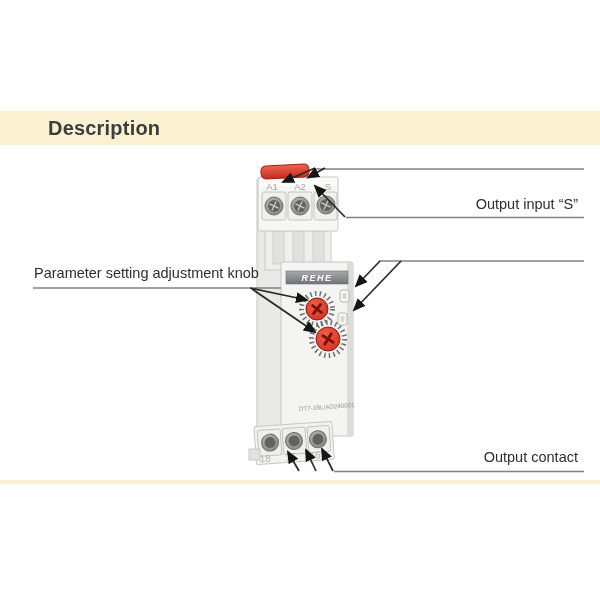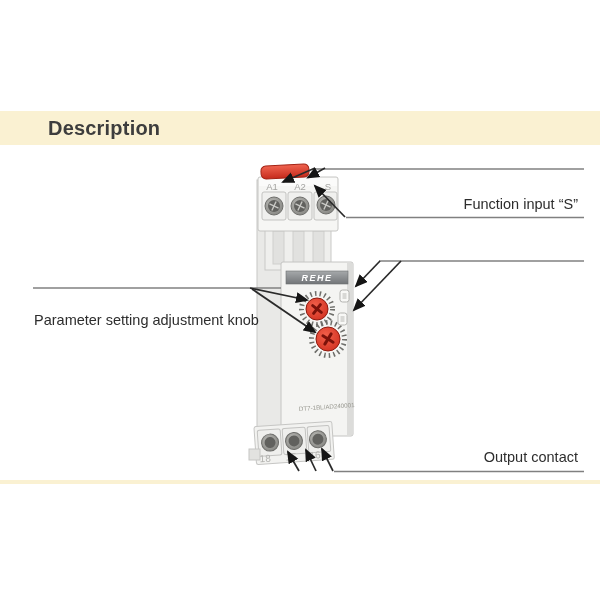--- a/index.html
+++ b/index.html
@@ -18,21 +18,21 @@
     position:absolute;left:0;top:480px;width:600px;height:4px;background:#FAF1D2;
   }
   .label{
     position:absolute;font-size:14.5px;color:#2d2d2d;white-space:nowrap;
   }
   .label.right{right:22px;text-align:right;}
   #lbl-supply{top:150px;}
   #lbl-control{top:196px;}
   #lbl-function{top:240px;}
   #lbl-output{top:449px;}
-  #lbl-param{left:34px;top:265px;margin-top:47px;}
+  #lbl-param{left:34px;top:265px;}
   svg{position:absolute;left:0;top:0;}
   svg text{font-family:"Liberation Sans", sans-serif;}
 </style>
 </head>
 <body>
 
 <div id="canvas">
 
   <svg width="600" height="600" viewBox="0 0 600 600">
     <defs>
@@ -191,16 +191,16 @@
       <line x1="333" y1="471" x2="322" y2="449" marker-end="url(#arw)"></line>
     </g>
   </svg>
 
   <div class="section-header">
     <span class="section-title">Description</span>
   </div>
 
   <div class="divider"></div>
 
-  <div id="lbl-control" class="label right">Function input “S”</div>
+  <div id="lbl-control" class="label right">Output input “S”</div>
   <div id="lbl-param" class="label">Parameter setting adjustment knob</div>
   <div id="lbl-output" class="label right">Output contact</div>
 </div>
 
 </body></html>

